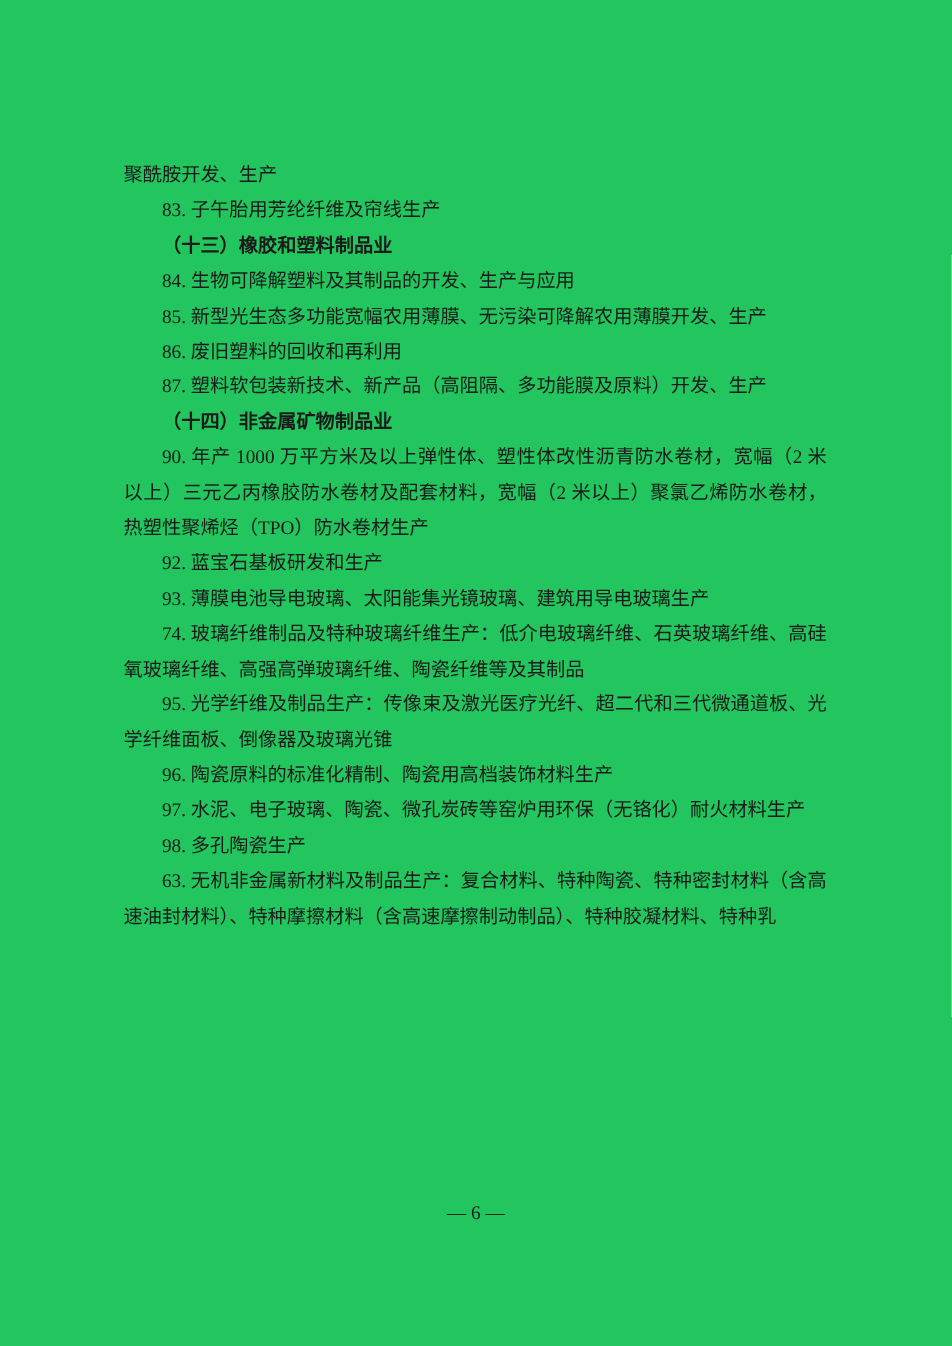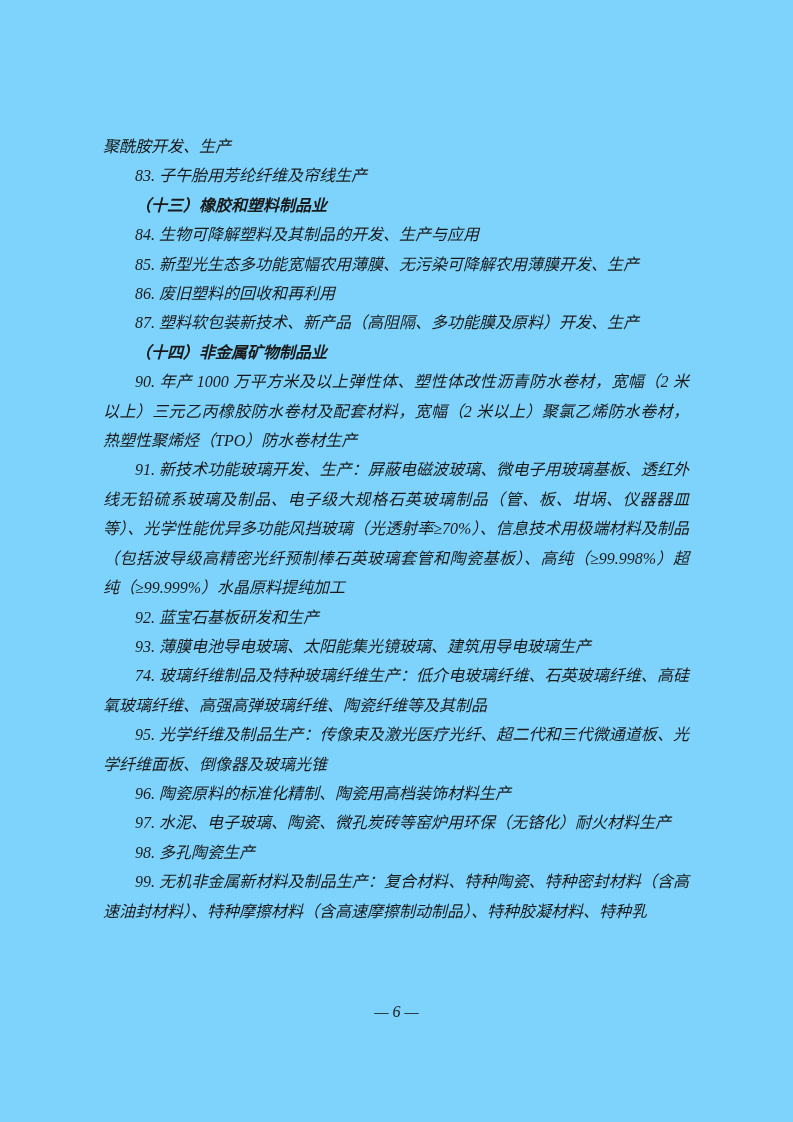--- a/index.html
+++ b/index.html
@@ -13,22 +13,21 @@
     width: 793px;
     height: 1122px;
     overflow: hidden;
     font-family: "Liberation Serif", "DejaVu Serif", serif;
     font-size: 16px;
     color: #1a1a1a;
   }
   .page {
     position: absolute;
     inset: 0;
-    background: #7dd3fc;
-    font-style: italic;
+    background: #22c55e;
   }
   .doc-body {
     position: absolute;
     left: 103px;
     top: 132px;
     width: 586px;
   }
   .doc-body p {
     margin: 0;
     padding: 0;
@@ -64,27 +63,26 @@
   <div class="doc-body">
     <p class="continuation">聚酰胺开发、生产</p>
     <p class="item">83. 子午胎用芳纶纤维及帘线生产</p>
     <p class="heading">（十三）橡胶和塑料制品业</p>
     <p class="item">84. 生物可降解塑料及其制品的开发、生产与应用</p>
     <p class="item">85. 新型光生态多功能宽幅农用薄膜、无污染可降解农用薄膜开发、生产</p>
     <p class="item">86. 废旧塑料的回收和再利用</p>
     <p class="item">87. 塑料软包装新技术、新产品（高阻隔、多功能膜及原料）开发、生产</p>
     <p class="heading">（十四）非金属矿物制品业</p>
     <p class="item">90. 年产 1000 万平方米及以上弹性体、塑性体改性沥青防水卷材，宽幅（2 米以上）三元乙丙橡胶防水卷材及配套材料，宽幅（2 米以上）聚氯乙烯防水卷材，热塑性聚烯烃（TPO）防水卷材生产</p>
-    <p class="item">91. 新技术功能玻璃开发、生产：屏蔽电磁波玻璃、微电子用玻璃基板、透红外线无铅硫系玻璃及制品、电子级大规格石英玻璃制品（管、板、坩埚、仪器器皿等）、光学性能优异多功能风挡玻璃（光透射率≥70%）、信息技术用极端材料及制品（包括波导级高精密光纤预制棒石英玻璃套管和陶瓷基板）、高纯（≥99.998%）超纯（≥99.999%）水晶原料提纯加工</p>
     <p class="item">92. 蓝宝石基板研发和生产</p>
     <p class="item">93. 薄膜电池导电玻璃、太阳能集光镜玻璃、建筑用导电玻璃生产</p>
     <p class="item">74. 玻璃纤维制品及特种玻璃纤维生产：低介电玻璃纤维、石英玻璃纤维、高硅氧玻璃纤维、高强高弹玻璃纤维、陶瓷纤维等及其制品</p>
     <p class="item">95. 光学纤维及制品生产：传像束及激光医疗光纤、超二代和三代微通道板、光学纤维面板、倒像器及玻璃光锥</p>
     <p class="item">96. 陶瓷原料的标准化精制、陶瓷用高档装饰材料生产</p>
     <p class="item">97. 水泥、电子玻璃、陶瓷、微孔炭砖等窑炉用环保（无铬化）耐火材料生产</p>
     <p class="item">98. 多孔陶瓷生产</p>
-    <p class="item">99. 无机非金属新材料及制品生产：复合材料、特种陶瓷、特种密封材料（含高速油封材料）、特种摩擦材料（含高速摩擦制动制品）、特种胶凝材料、特种乳</p>
+    <p class="item">63. 无机非金属新材料及制品生产：复合材料、特种陶瓷、特种密封材料（含高速油封材料）、特种摩擦材料（含高速摩擦制动制品）、特种胶凝材料、特种乳</p>
   </div>
 
   <div class="page-footer">
     <span>— 6 —</span>
   </div>
 </div>
 
 </body></html>

